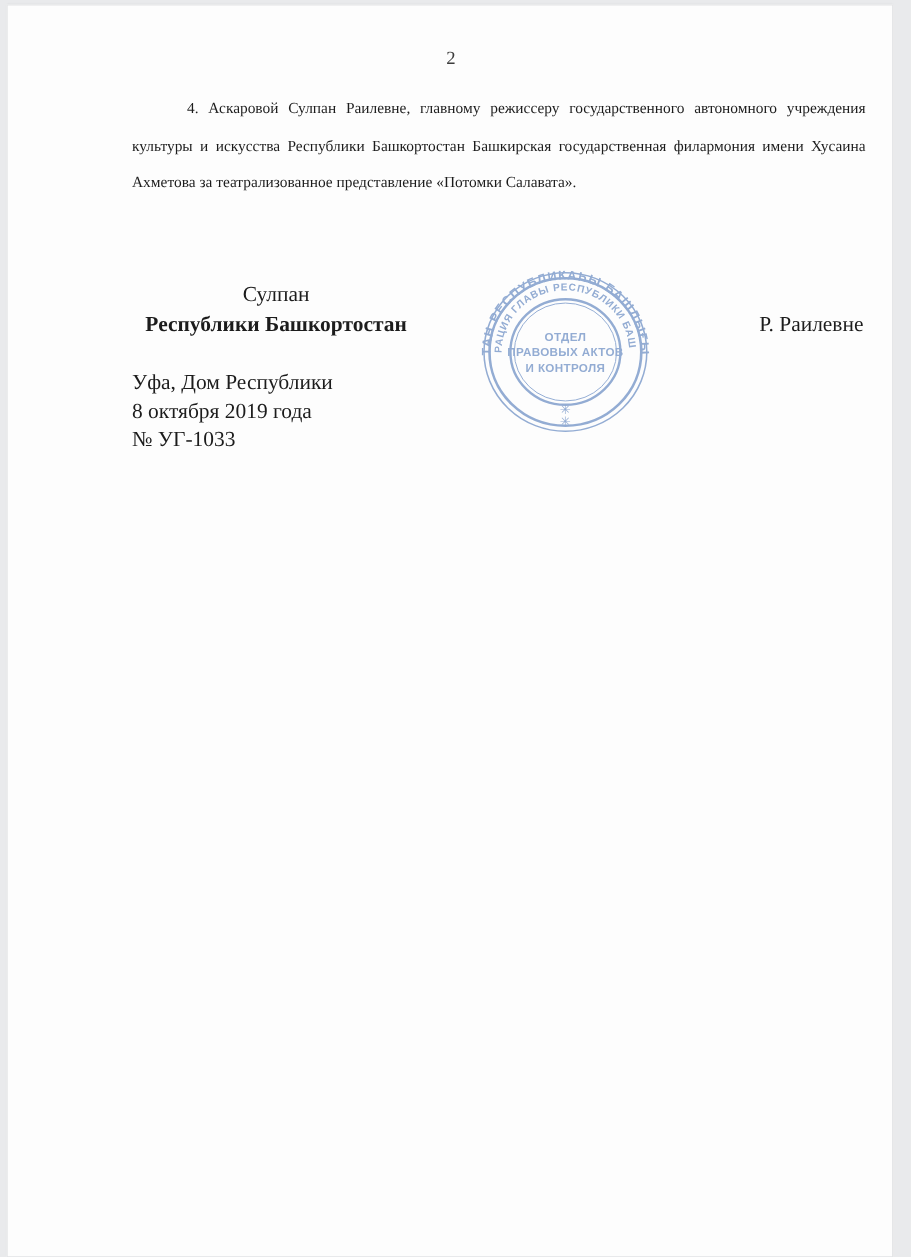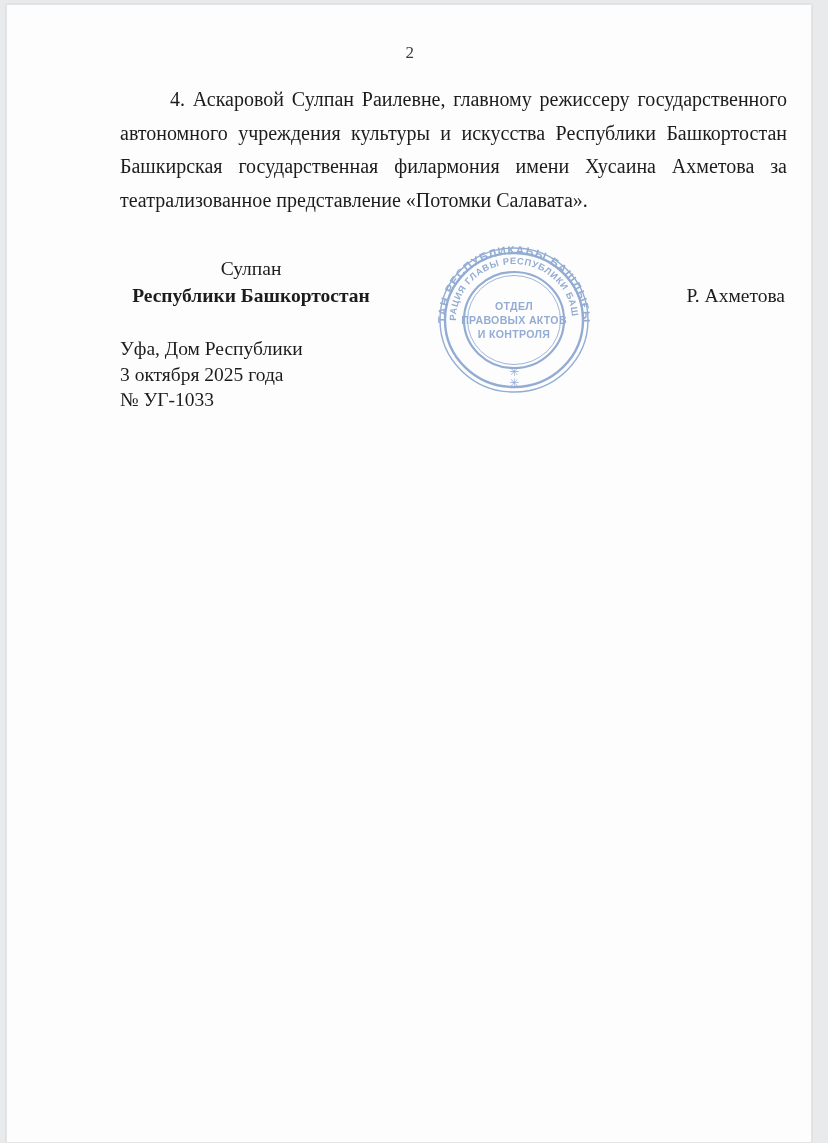--- a/index.html
+++ b/index.html
@@ -39,21 +39,21 @@
     letter-spacing: 0.3px;
   }
 
   .body-text {
     position: absolute;
     left: 113px;
     top: 78px;
     width: 667px;
     text-align: justify;
     text-justify: inter-word;
-    font-size: 20px;
+    font-size: 14px;
     line-height: 33.5px;
     color: #1c1c1c;
     text-indent: 50px;
     hyphens: none;
   }
 
   .sig-block {
     position: absolute;
     left: 113px;
     top: 250px;
@@ -125,25 +125,25 @@
 
   <div class="page-number">2</div>
 
   <div class="body-text">4. Аскаровой Сулпан Раилевне, главному режиссеру государственного автономного учреждения культуры и искусства Республики Башкортостан Башкирская государственная филармония имени Хусаина Ахметова за театрализованное представление «Потомки Салавата».</div>
 
   <div class="sig-block">
     <div class="sig-title-top">Сулпан</div>
     <div class="sig-title-bottom">Республики Башкортостан</div>
   </div>
 
-  <div class="signer">Р. Ахметова</div>
+  <div class="signer">Р. Раилевне</div>
 
   <div class="meta-block">
     <div>Уфа, Дом Республики</div>
-    <div>3 октября 2025 года</div>
+    <div>8 октября 2019 года</div>
     <div>№ УГ-1033</div>
   </div>
 
   <div class="stamp">
     <svg viewBox="0 0 176 148" xmlns="http://www.w3.org/2000/svg">
       <defs>
         <path id="arcOuter" d="M 20,74 A 68,66 0 0 1 156,74" fill="none"></path>
         <path id="arcOuterBottom" d="M 156,74 A 68,66 0 0 1 20,74" fill="none"></path>
         <path id="arcInner" d="M 30,74 A 58,56 0 0 1 146,74" fill="none"></path>
         <path id="arcInnerBottom" d="M 146,74 A 58,56 0 0 1 30,74" fill="none"></path>

